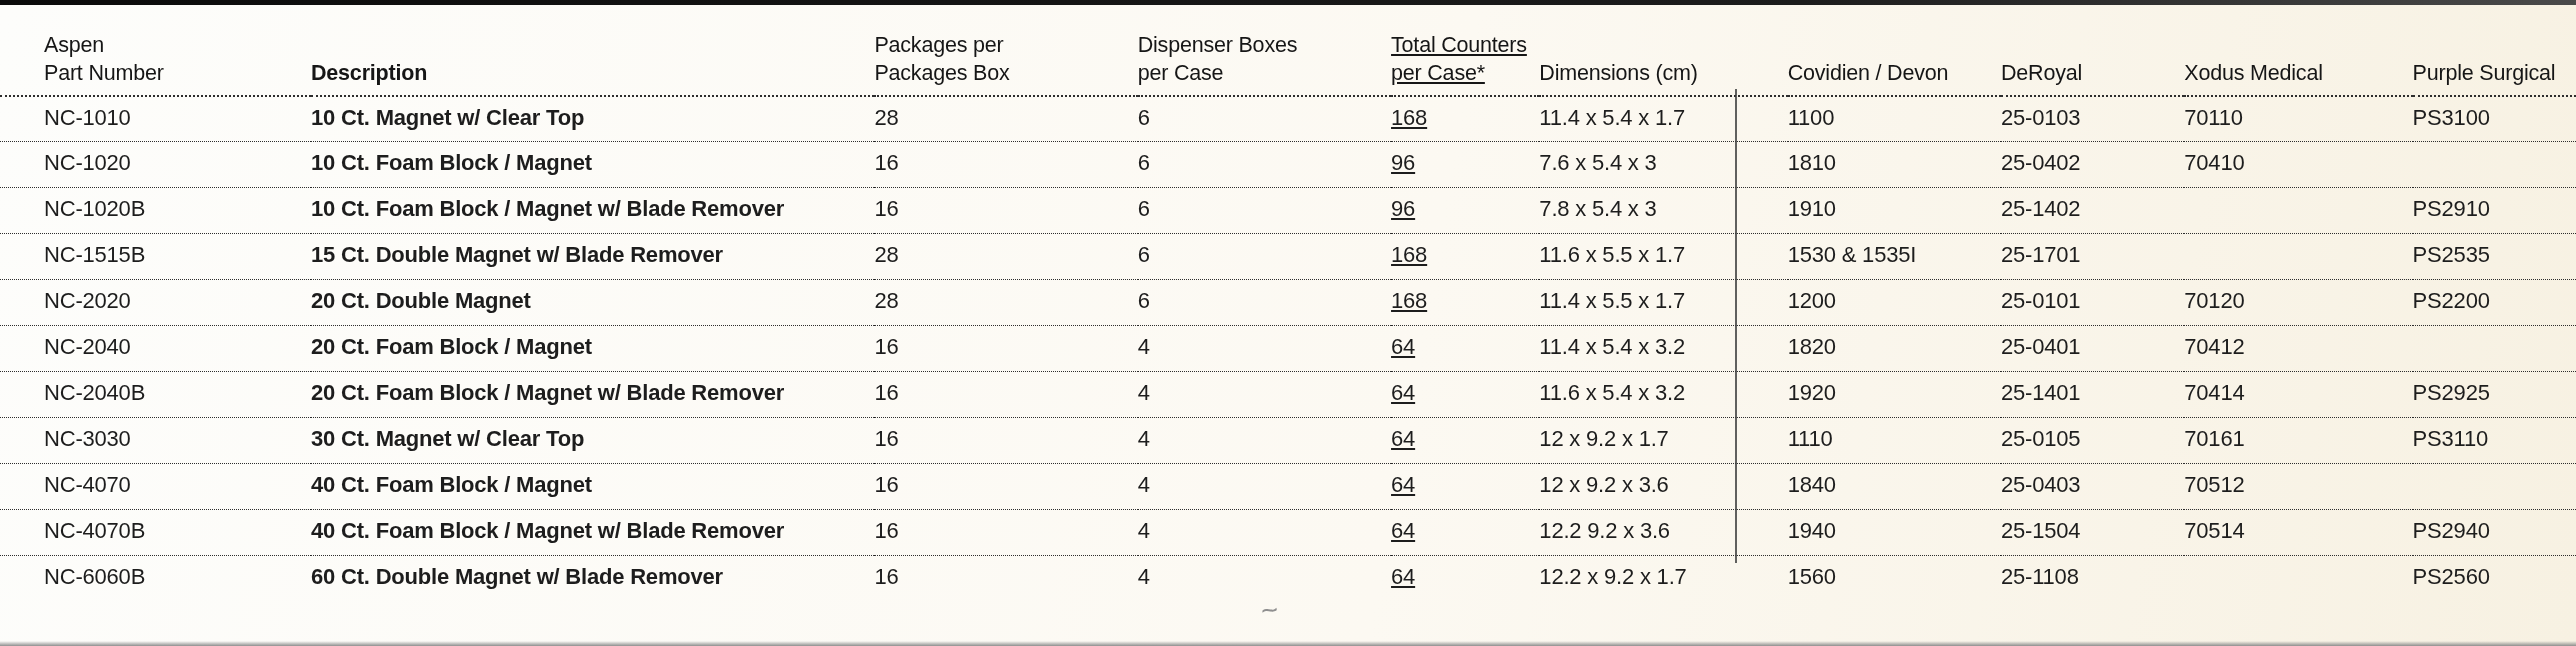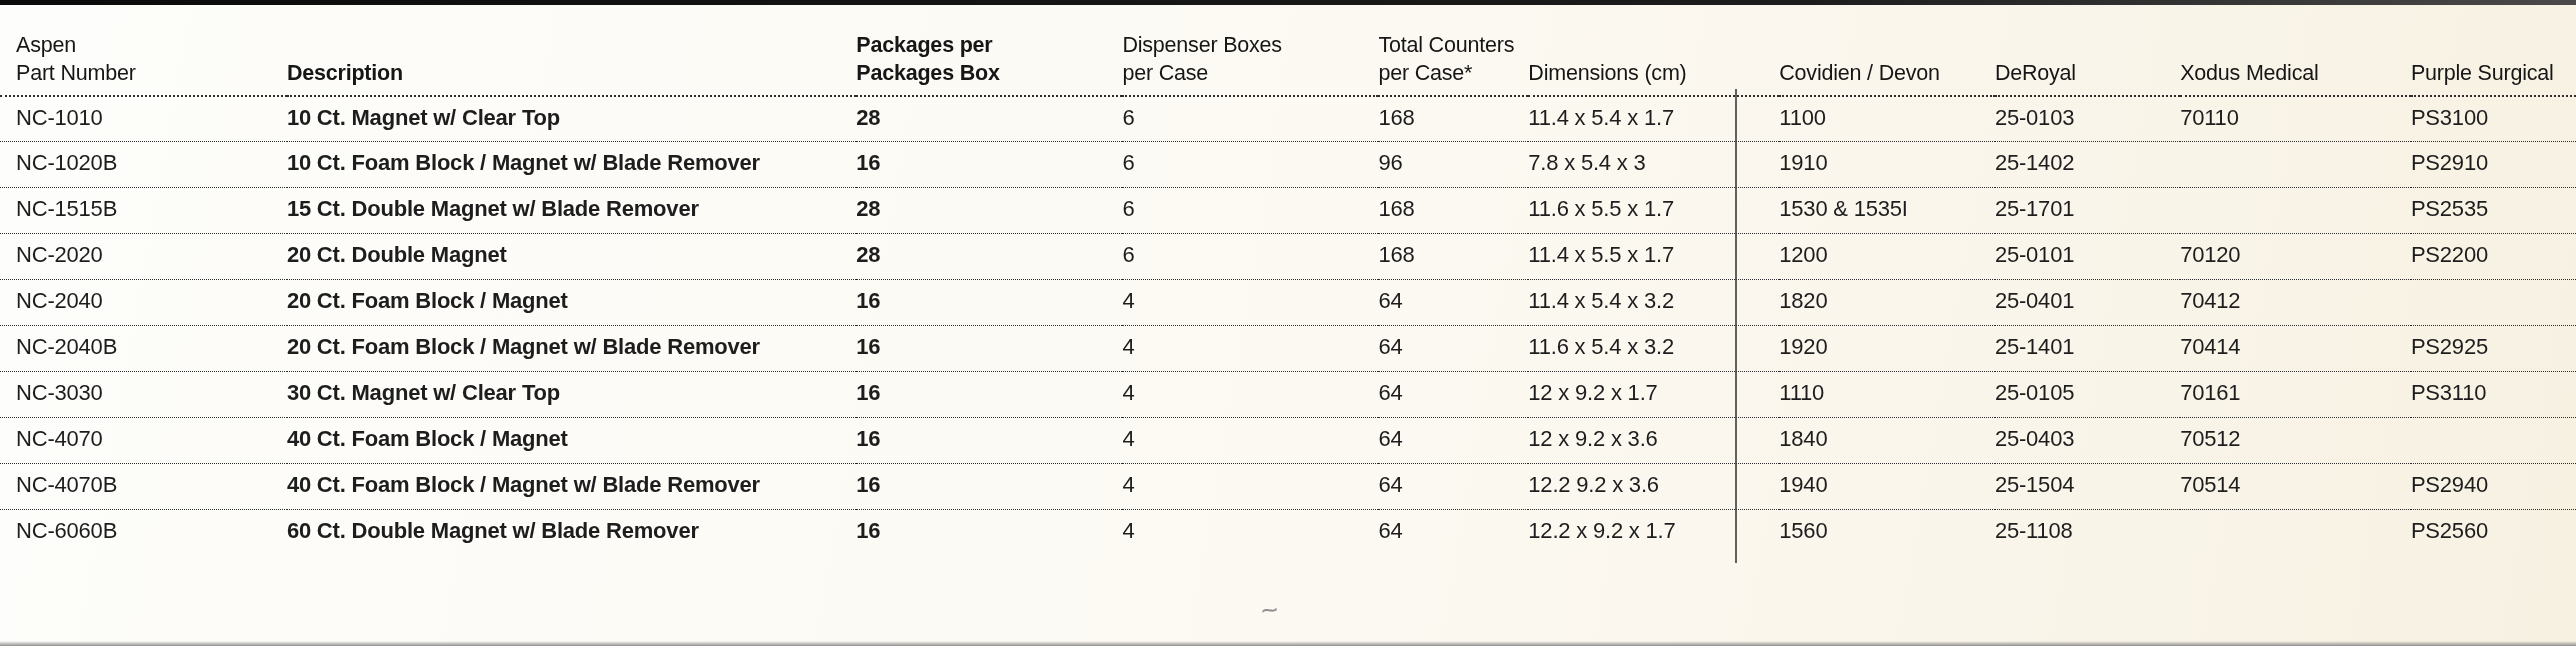--- a/index.html
+++ b/index.html
@@ -40,29 +40,29 @@
   }
   thead tr{border-bottom:2.6px dotted #2d2d2d;}
   tbody tr{border-bottom:1.7px dotted #2d2d2d;height:46px;}
   tbody tr:last-child{border-bottom:none;}
   tbody td{
     vertical-align:top;padding:7.7px 3.4px 0 0;
     font-size:22px;line-height:26px;color:#1d1d1d;
   }
   .col1{width:10.6%;}
   .col2{width:22.4%;font-weight:bold;}
-  .col3{width:10.4%;font-weight:bold;}
+  .col3{width:10.4%;}
   .col4{width:10.0%;margin-left:12px;}
-  .col5{width:5.8%;}
+  .col5{width:5.8%;text-decoration:underline;}
   .col6{width:9.8%;margin-left:12px;}
   .col7{width:8.4%;}
   .col8{width:7.2%;}
   .col9{width:9.0%;}
   .col10{width:6.4%;}
-  th.col1,td.col1{padding-left:16px;}
+  th.col1,td.col1{padding-left:44px;}
   .hline{display:block;}
 </style>
 </head>
 <body>
 
 <div id="page">
   <div class="top-edge"></div>
 
   <table>
     <thead>
@@ -110,20 +110,32 @@
           <td class="col3">28</td>
           <td class="col4">6</td>
           <td class="col5">168</td>
           <td class="col6">11.4 x 5.4 x 1.7</td>
           <td class="col7">1100</td>
           <td class="col8">25-0103</td>
           <td class="col9">70110</td>
           <td class="col10">PS3100</td>
         </tr>
         <tr>
+          <td class="col1">NC-1020</td>
+          <td class="col2">10 Ct. Foam Block / Magnet</td>
+          <td class="col3">16</td>
+          <td class="col4">6</td>
+          <td class="col5">96</td>
+          <td class="col6">7.6 x 5.4 x 3</td>
+          <td class="col7">1810</td>
+          <td class="col8">25-0402</td>
+          <td class="col9">70410</td>
+          <td class="col10"></td>
+        </tr>
+        <tr>
           <td class="col1">NC-1020B</td>
           <td class="col2">10 Ct. Foam Block / Magnet w/ Blade Remover</td>
           <td class="col3">16</td>
           <td class="col4">6</td>
           <td class="col5">96</td>
           <td class="col6">7.8 x 5.4 x 3</td>
           <td class="col7">1910</td>
           <td class="col8">25-1402</td>
           <td class="col9"></td>
           <td class="col10">PS2910</td>

